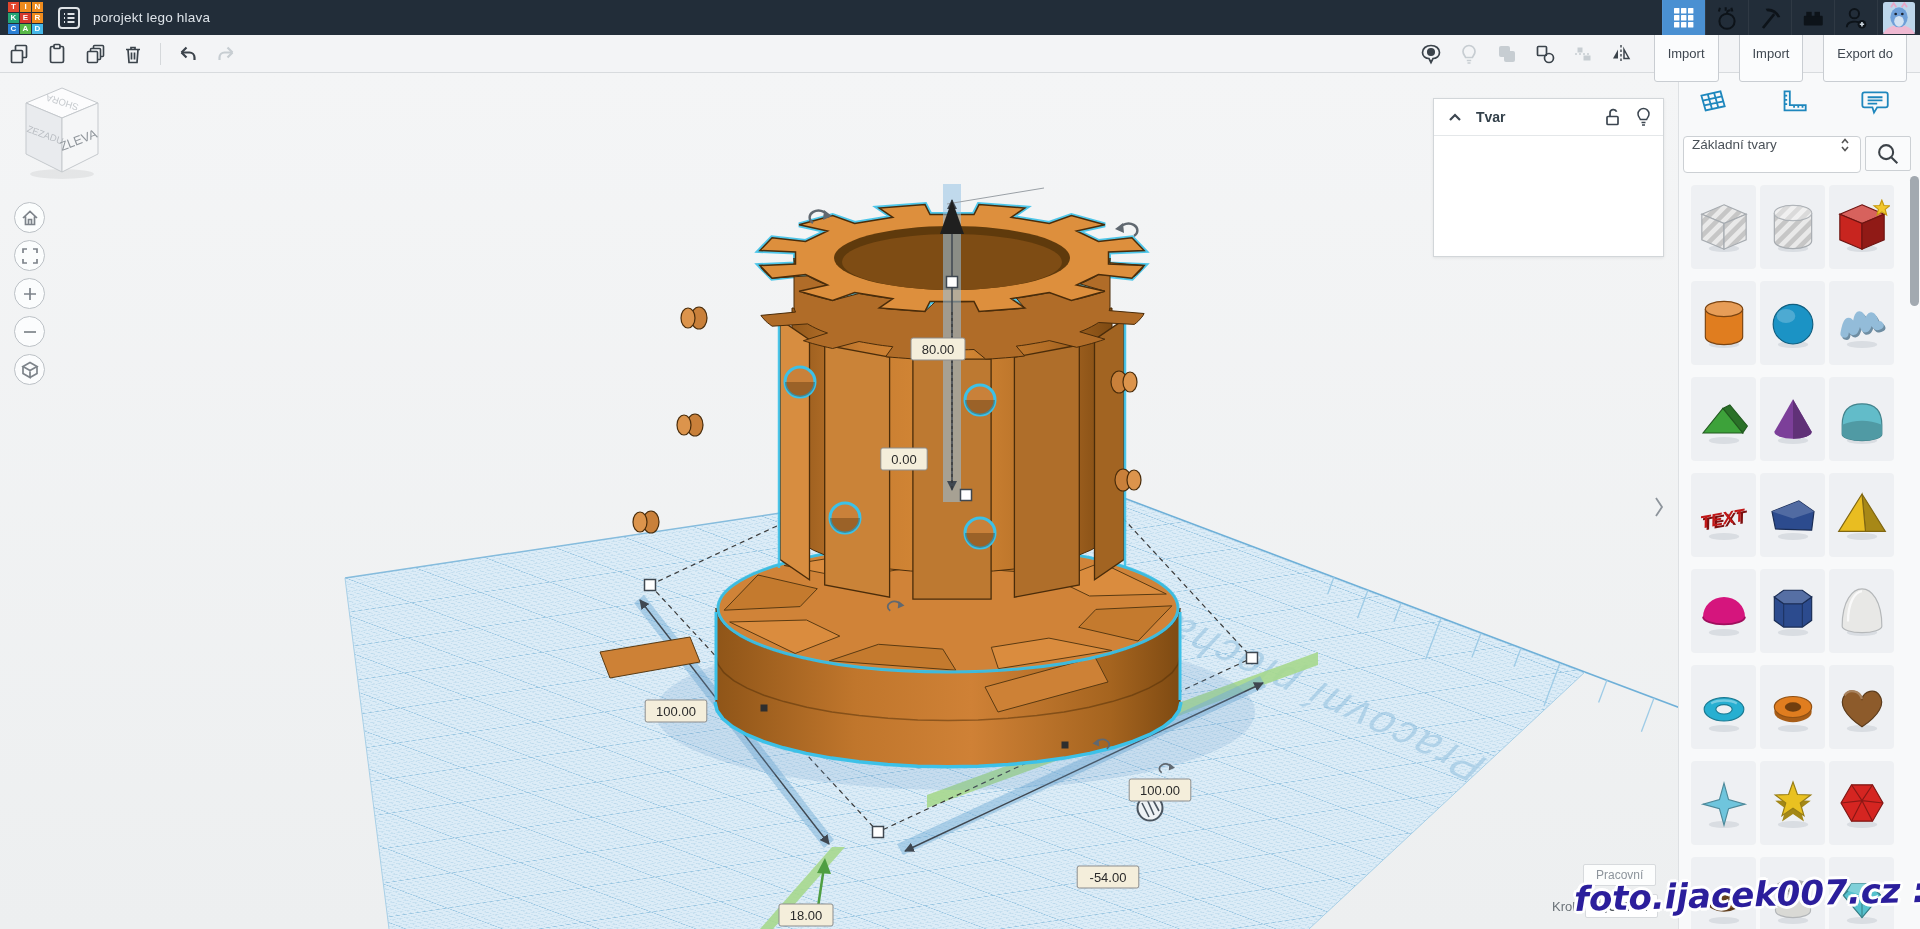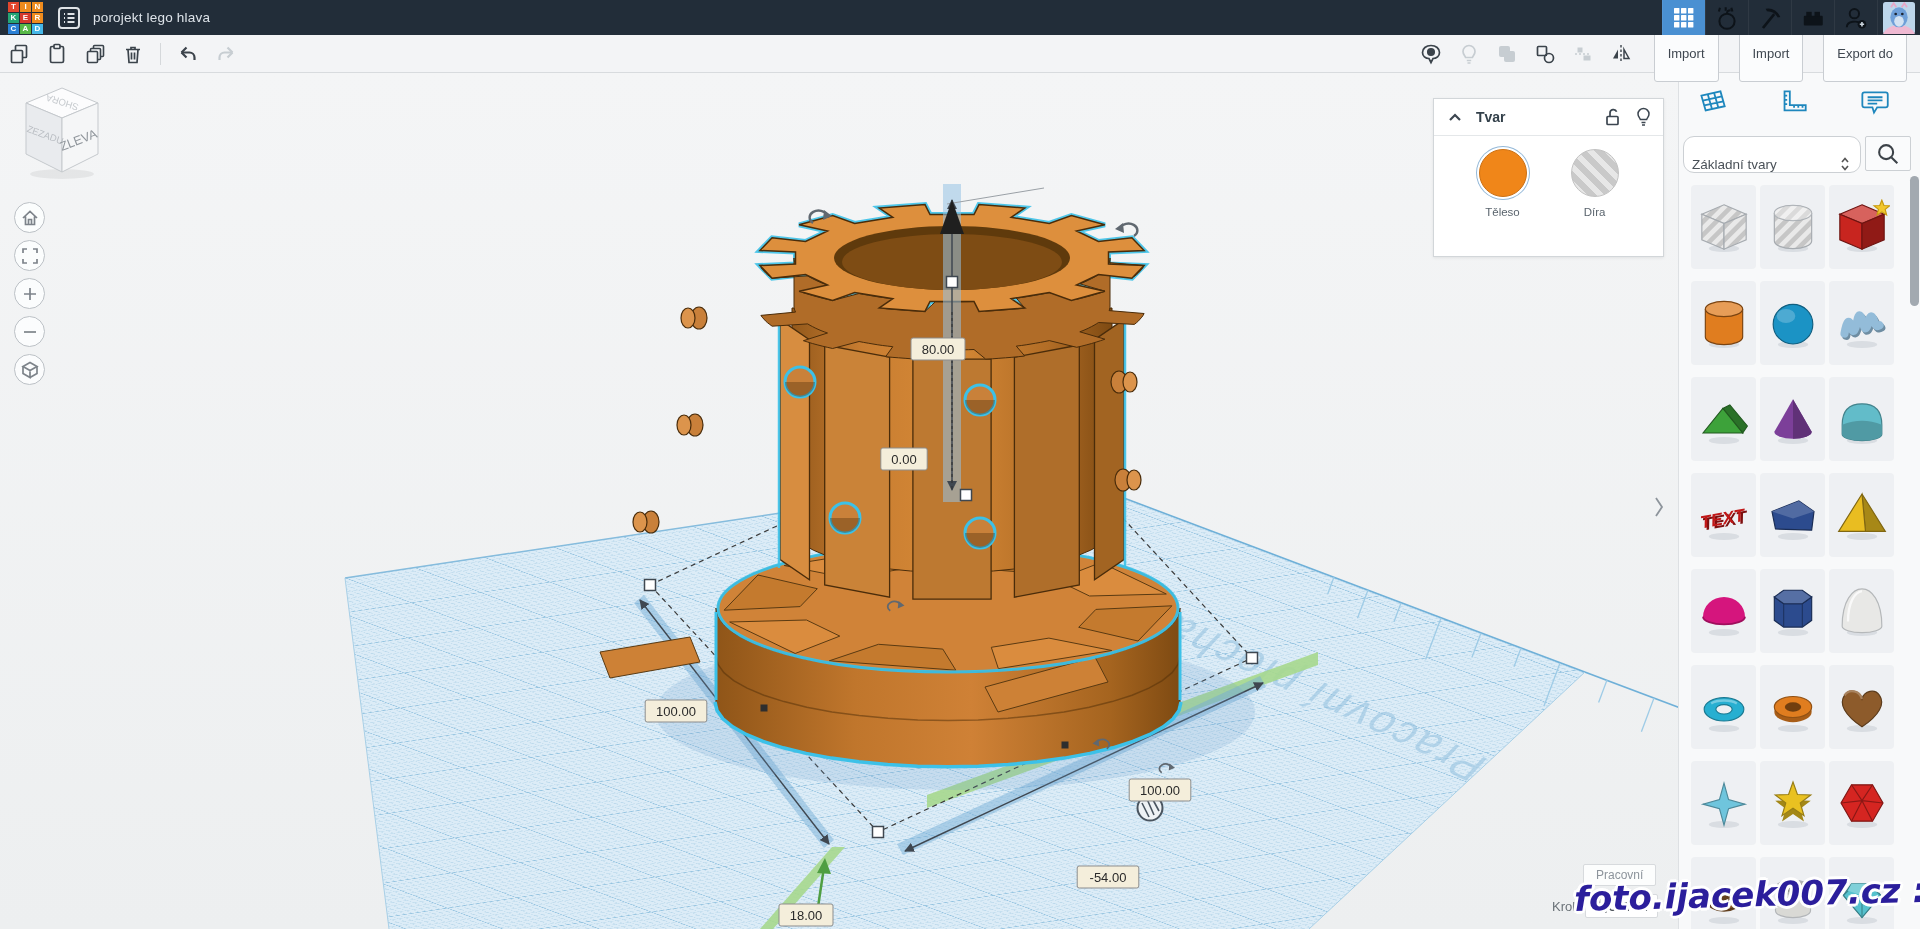--- a/index.html
+++ b/index.html
@@ -40,21 +40,21 @@
 .collapse-handle{position:absolute;left:1653px;top:424px;z-index:9;cursor:pointer;background:none;border:none;padding:0;}
 .vfooter-btn{position:absolute;left:1583px;top:792px;font:12px "Liberation Sans",sans-serif;color:#8d949c;background:#fcfdfd;border:1px solid #d7dadd;border-radius:2px;padding:3px 12px;cursor:pointer;z-index:9;}
 .krok{position:absolute;left:1552px;top:822px;display:flex;align-items:center;gap:6px;z-index:9;}
 .krok-label{font-size:13px;color:#6b7278;}
 .krok-select{font-size:16px;color:#4a5158;background:#fff;border:1px solid #d7dadd;border-radius:2px;padding:2px 9px;cursor:pointer;}
 
 .sidebar{position:absolute;left:1678px;top:72px;width:242px;height:857px;background:#f8f9fa;border-left:1px solid #dde0e3;}
 .sb-tools{display:flex;justify-content:space-between;padding:12px 28px 10px 14px;}
 .sb-tool{width:38px;height:38px;background:none;border:none;padding:0;cursor:pointer;}
 .sb-filter{display:flex;padding:4px 10px 0 4px;gap:4px;}
-.sb-select{flex:1;height:35px;background:#fff;border:1px solid #ccd0d4;border-radius:11px;display:flex;align-items:flex-end;padding:0 8px;font-size:13.5px;color:#4a5158;cursor:pointer;}
+.sb-select{flex:1;height:35px;background:#fff;border:1px solid #ccd0d4;border-radius:4px;display:flex;align-items:flex-start;padding:0 8px;font-size:13.5px;color:#4a5158;cursor:pointer;}
 .sb-select span{flex:1;}
 .sb-search{width:46px;height:35px;background:#fafbfc;border:1px solid #ccd0d4;border-radius:2px;display:flex;align-items:center;justify-content:center;cursor:pointer;}
 .sb-grid{display:grid;grid-template-columns:repeat(3,65px);grid-auto-rows:84px;column-gap:4px;row-gap:12px;padding:12px 0 0 12px;}
 .sb-tile{background:#eef0f3;border-radius:4px;display:flex;align-items:center;justify-content:center;cursor:pointer;}
 .sb-tile svg{width:56px;height:56px;}
 .sb-scroll{position:absolute;right:2px;top:104px;width:9px;height:130px;border-radius:5px;background:#a2a9b0;cursor:pointer;}
 
 .watermark{position:absolute;left:1574px;top:874px;z-index:99;font:italic 700 34px "DejaVu Sans",sans-serif;color:#2b1e9c;transform:rotate(-1.5deg);white-space:nowrap;
  text-shadow:-2px -2px 0 #fff,2px -2px 0 #fff,-2px 2px 0 #fff,2px 2px 0 #fff,-3px 0 0 #fff,3px 0 0 #fff,0 -3px 0 #fff,0 3px 0 #fff;}
 .dimlbl rect{fill:#f4eedb;stroke:#8d8d8d;stroke-width:1;}
@@ -505,30 +505,20 @@
               </g>
             </svg>
           <svg width="15" height="21" viewBox="0 0 15 21">
               <g stroke="#3c4650" stroke-width="1.5" fill="none">
                 <path d="M7.5 1.5 a5.5 5.5 0 0 1 5.5 5.5 c0 2.6 -1.8 3.6 -2.4 5.5 h-6.2 C3.8 10.6 2 9.6 2 7 a5.5 5.5 0 0 1 5.5 -5.5 Z"></path>
                 <path d="M5.5 15.5 h4 M6 18 h3"></path>
               </g>
             </svg>
         </div>
       </div>
-      <div class="sp-body" id="sp-body">
-          <div class="sp-opt">
-            <div class="sp-circle sel" style="background: rgb(240, 134, 25); border: 1px solid rgb(204, 113, 21);"></div>
-            <div class="sp-label">Těleso</div>
-          </div>
-          <div class="sp-opt">
-            <div class="sp-circle hole"></div>
-            <div class="sp-label">Díra</div>
-          </div>
-        </div>
     </div>
 
     <button class="collapse-handle">
       <svg width="12" height="22" viewBox="0 0 12 22">
           <path d="M3 2 L9 11 L3 20" stroke="#8d949b" stroke-width="1.8" fill="none"></path>
         </svg>
     </button>
 
     <button class="vfooter-btn">Pracovní</button>
     <div class="krok">

